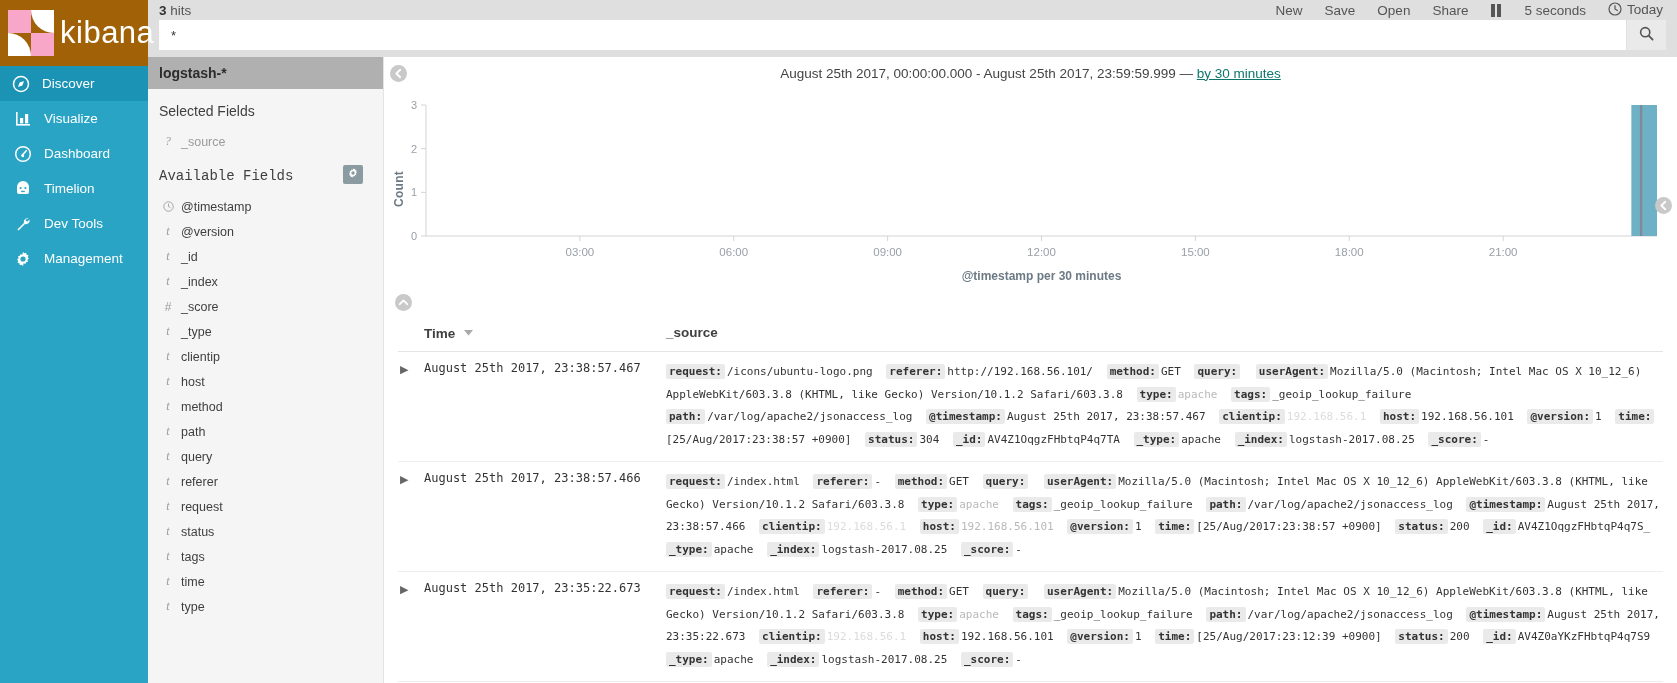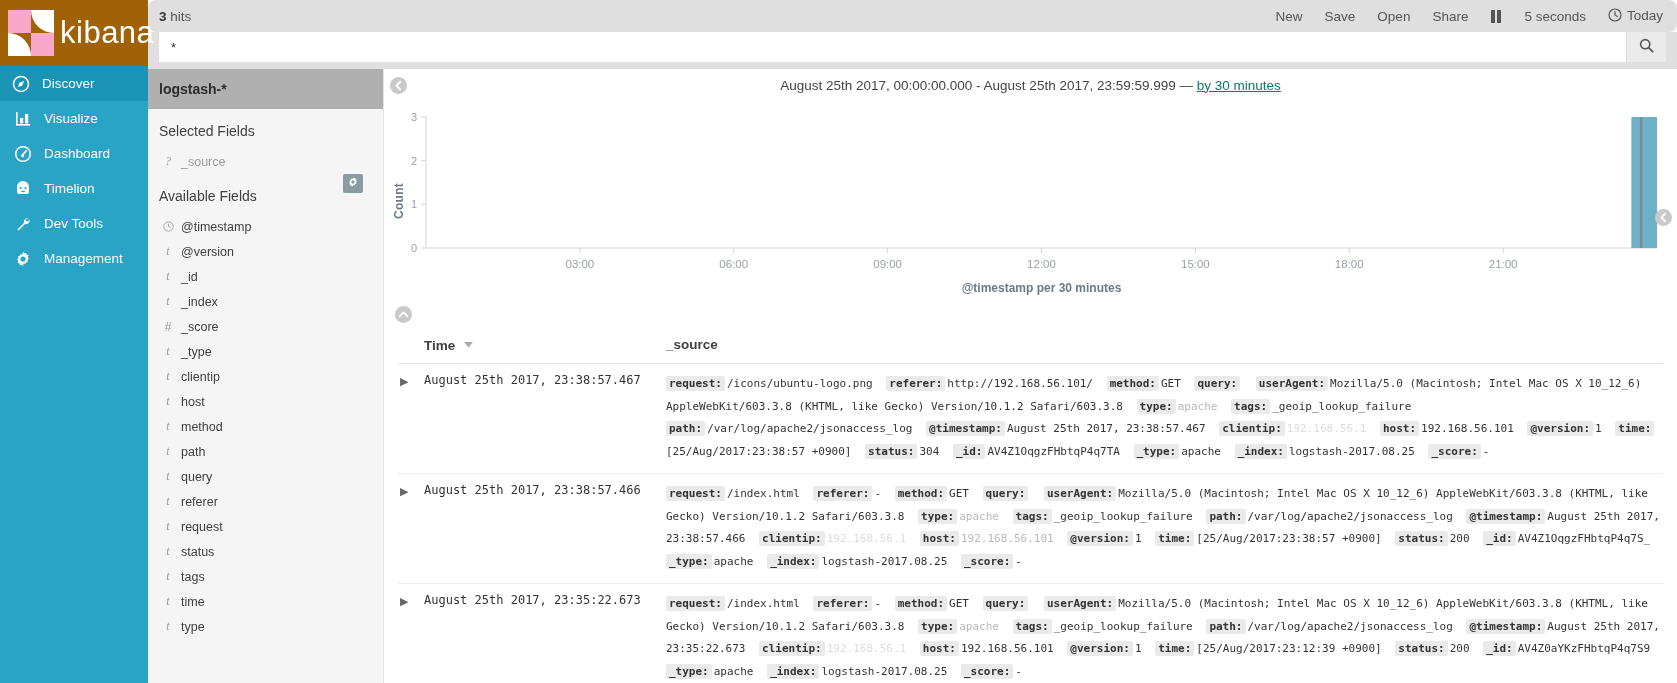--- a/index.html
+++ b/index.html
@@ -35,44 +35,44 @@
   }
   .nav-item.active { background:#1a93b4;padding-left:12px; }
   .nav-icon { width:26px; flex:0 0 26px; display:flex; align-items:center; }
   .nav-icon svg { display:block; }
   .nav-label { margin-left:4px; }
 
   
   .sidebar { width:236px; flex:0 0 236px; background:#f5f5f5; display:flex; flex-direction:column;
              border-right:1px solid #e4e4e4; }
   .index-pattern {
-    height:40px; background:#b0b0b0; color:#2c2c2c; font-weight:bold; font-size:14px;
+    height:32px; background:#b0b0b0; color:#2c2c2c; font-weight:bold; font-size:14px;
     display:flex; align-items:center; padding-left:11px;
   }
   .fields { padding:0 10px 6px 11px; overflow:hidden; }
   .fields h5 { font-size:14px; color:#3f3f3f; font-weight:400; margin:14px 0 10px 0; }
-  .fields-head { display:flex; justify-content:space-between; }
+  .fields-head { display:flex; align-items:center; justify-content:space-between;font-family:Liberation Mono, monospace; }
   .gear-btn {
     width:20px; height:19px; background:#8a9ba1; border-radius:2px; border:none;
     display:flex; align-items:center; justify-content:center; cursor:pointer;
     margin-right:10px;
   }
   .field-row { display:flex; align-items:center; height:25px; font-size:12.5px; color:#3f3f3f; cursor:pointer; }
   .field-type { width:18px; flex:0 0 18px; color:#9b9b9b; font-size:12px; font-style:italic;
                 text-align:center; font-family:"Liberation Serif", serif; }
   .field-type.num { font-style:normal; font-family:"Liberation Sans", sans-serif; }
   .field-type.clock svg { display:block; margin:0 auto; }
   .field-name { margin-left:4px; }
   .field-row.muted .field-name { color:#9b9b9b; }
 
   
   .main { flex:1; display:flex; flex-direction:column; min-width:0; }
 
-  .topbar { height:32px; background:#dfdfdf; display:flex; align-items:center;
-            padding:0 14px 0 11px; font-size:13.5px; color:#555;border-radius:8px; }
+  .topbar { height:20px; background:#dfdfdf; display:flex; align-items:center;
+            padding:0 14px 0 11px; font-size:13.5px; color:#555; }
   .hits { font-size:13.5px; color:#555; }
   .hits b { color:#333; font-weight:bold; }
   .topbar-spacer { flex:1; }
   .tb-link { margin-left:22px; color:#555; cursor:pointer; font-size:13.5px; }
   .tb-icon-link { margin-left:22px; color:#555; cursor:pointer; display:flex; align-items:flex-start; gap:5px; }
   .pause-icon { display:inline-block; width:12px; height:13px; position:relative; }
   .pause-icon i { position:absolute; top:0; width:4px; height:13px; background:#555; }
   .pause-icon i:first-child { left:1px; }
   .pause-icon i:last-child { left:7px; }
 

